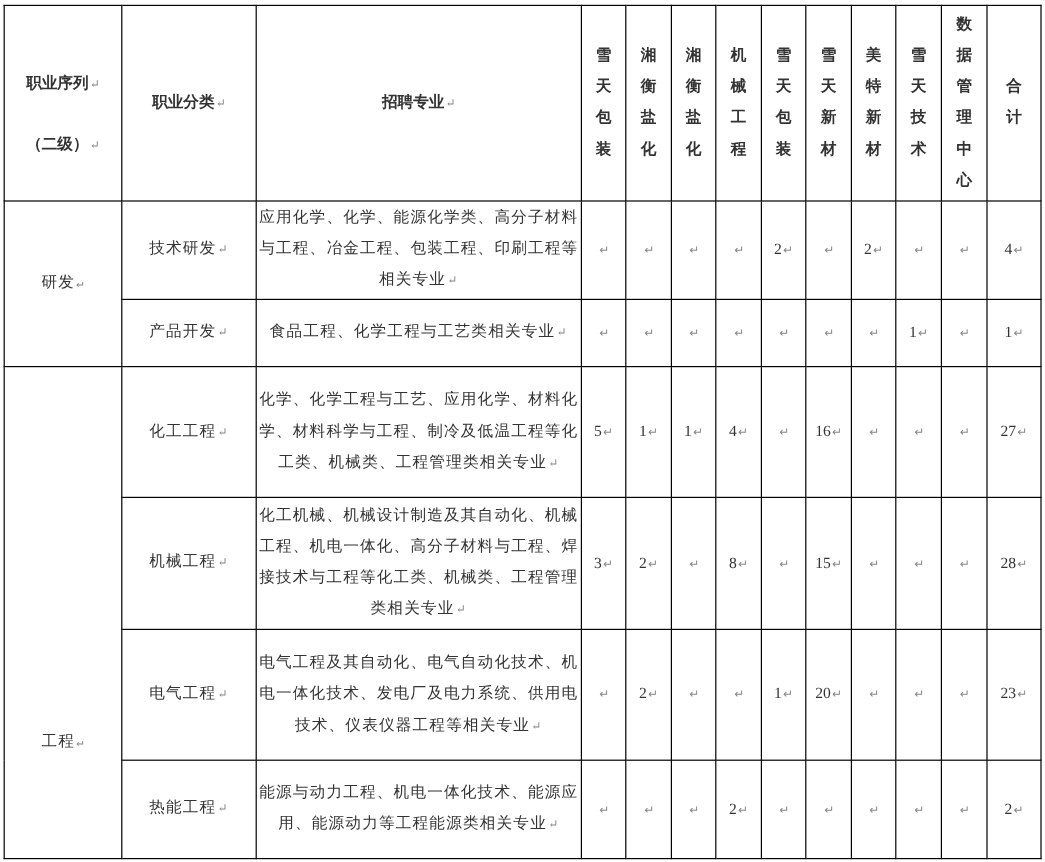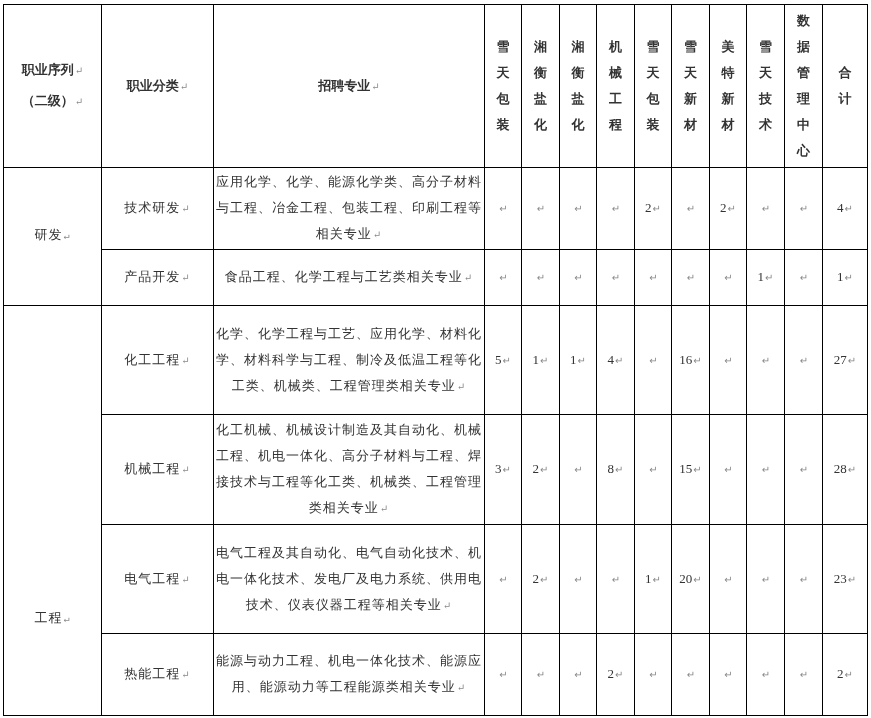--- a/index.html
+++ b/index.html
@@ -13,21 +13,21 @@
       border: 1.5px solid #000; padding: 0; text-align: center; vertical-align: middle;
       font-size: 13px; line-height: 26px; color: #333;
     }
     .hdr td { height: 162px; font-size: 14px; color: #000; font-weight: bold; }
     .hdr .vtext { line-height: 26px; display: inline-block; width: 16px; word-break: break-all; white-space: normal; }
     .mark { color: #888; font-size: 10px; margin-left: 1px; font-weight: normal; }
     .num { font-family: "Liberation Serif", serif; font-size: 15px; color: #222; }
     .major { padding: 0 4px; letter-spacing: 1px; font-size: 13px; color: #444; line-height: 26px; }
     .cat { color: #444; letter-spacing: 1px; }
     .seq { color: #444; letter-spacing: 1px; font-family: Liberation Mono, monospace; }
-    .hdr .seqhead { line-height: 30px; }
+    .hdr .seqhead { line-height: 30px; margin-top: 20px; }
   </style>
 </head>
 <body>
 
 <table class="recruit">
   <colgroup>
     <col style="width:98px">
       <col style="width:112px">
       <col style="width:271px">
     <col style="width:37px">

